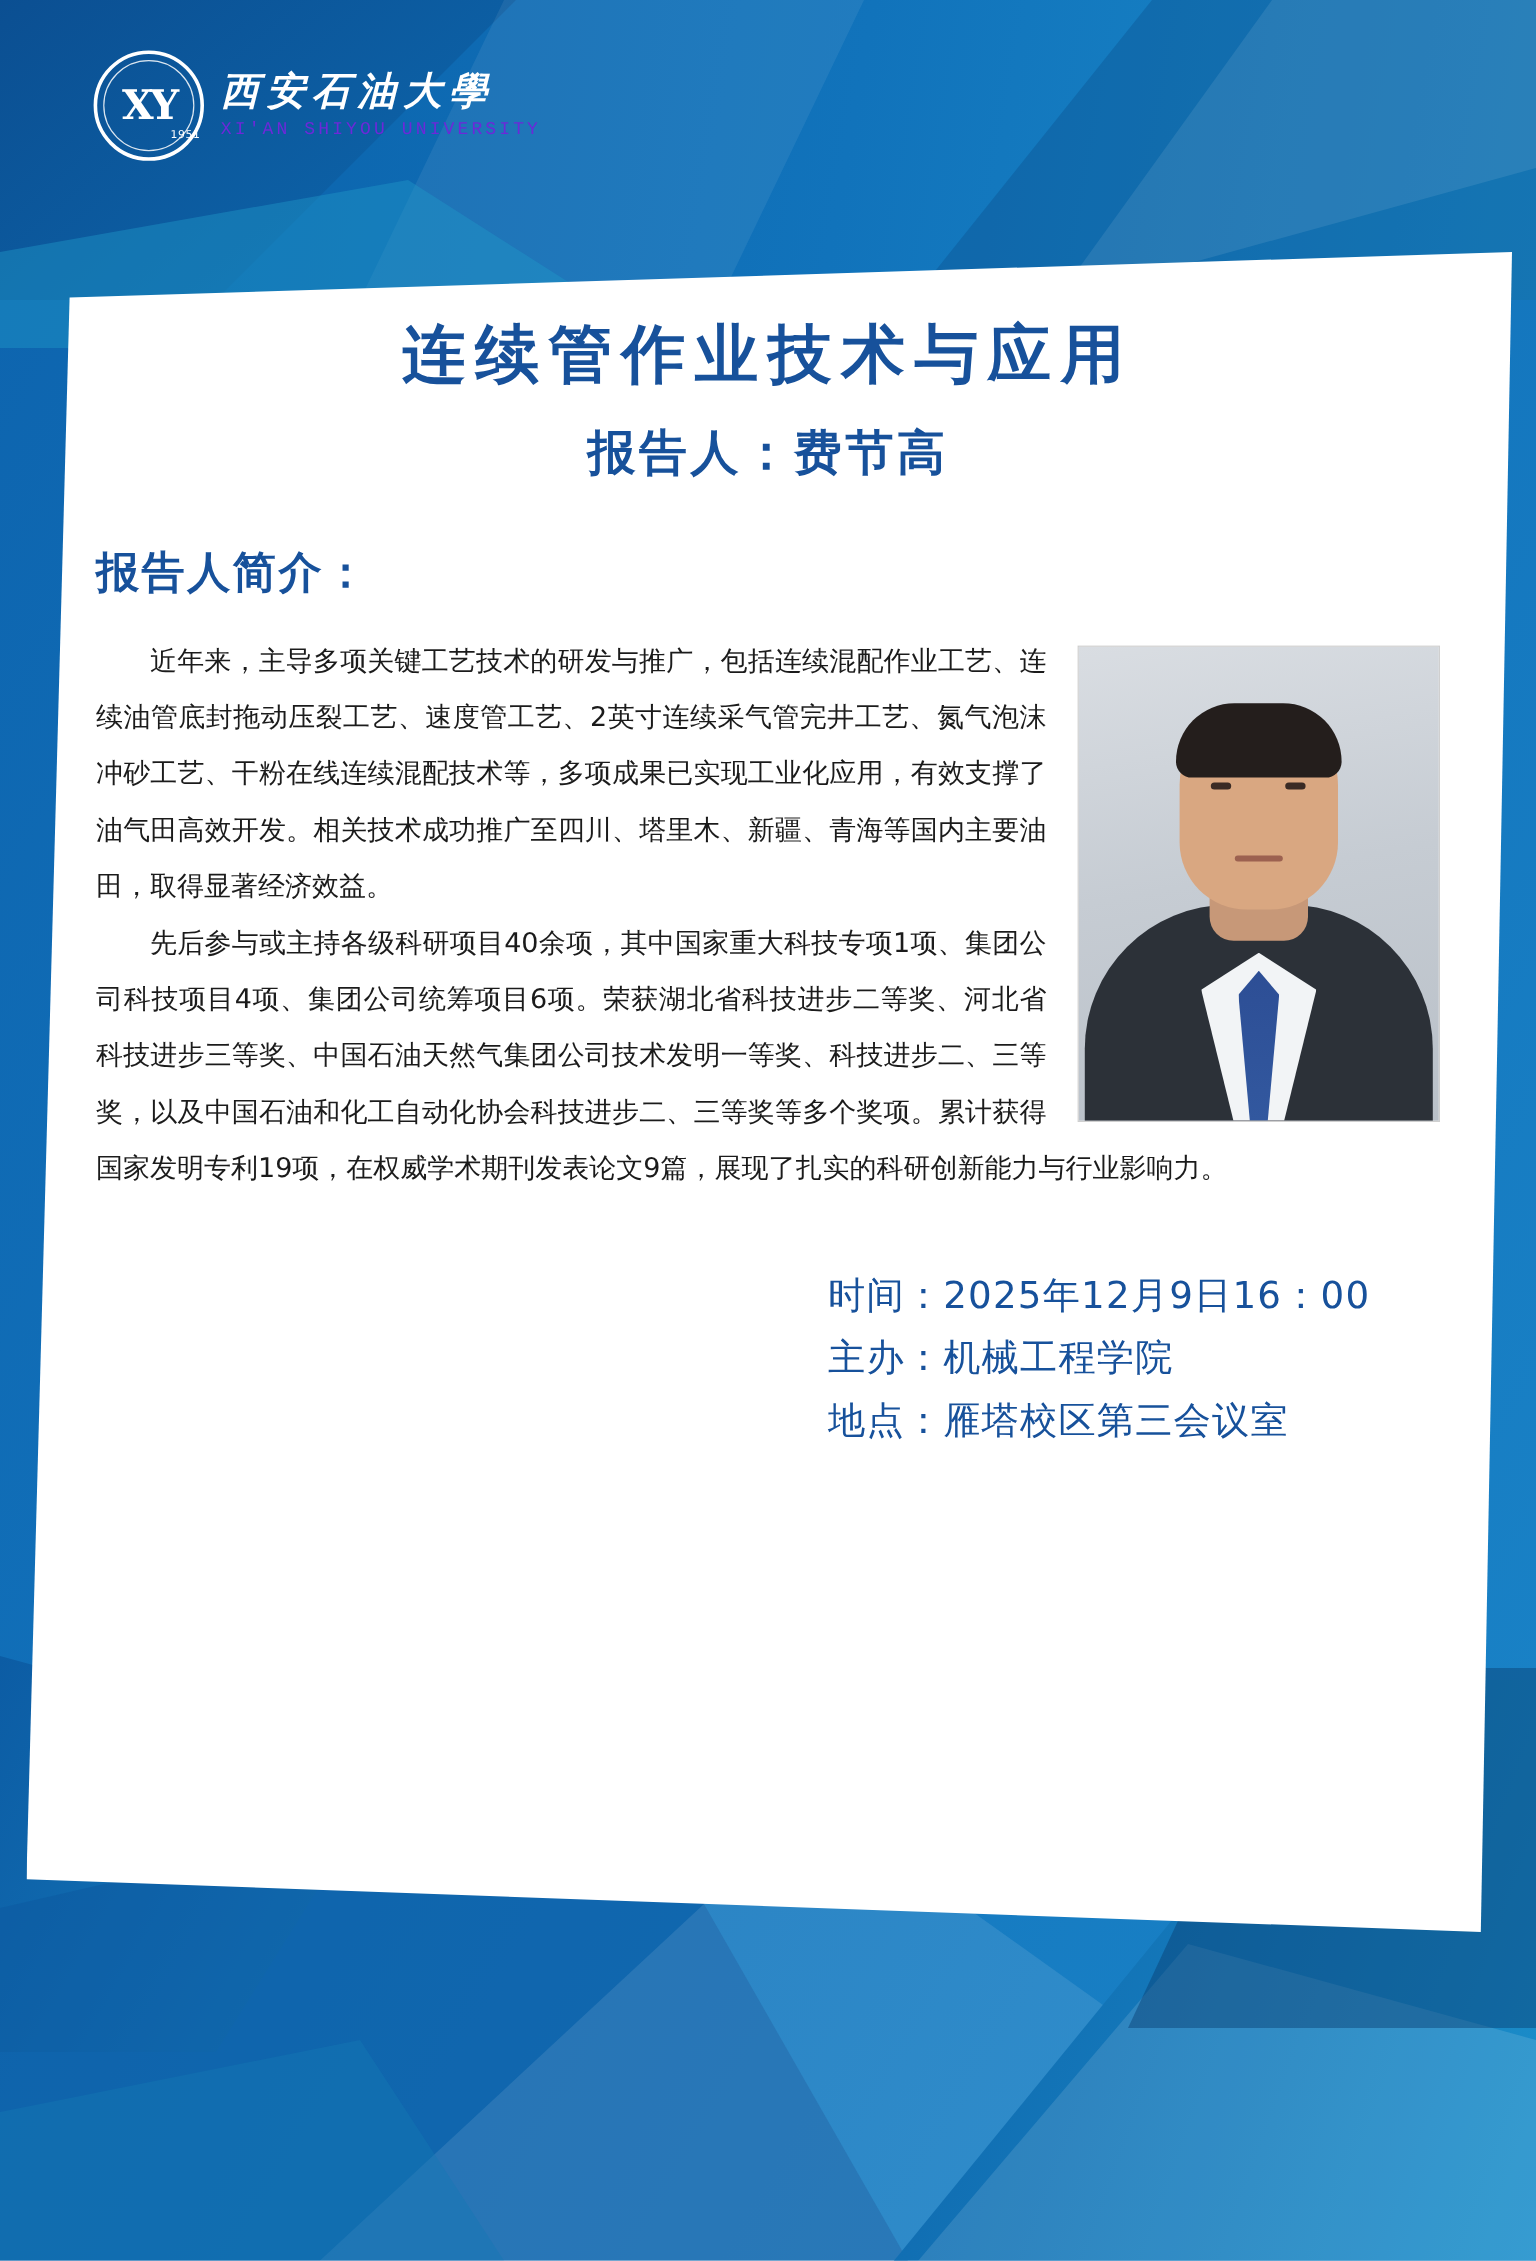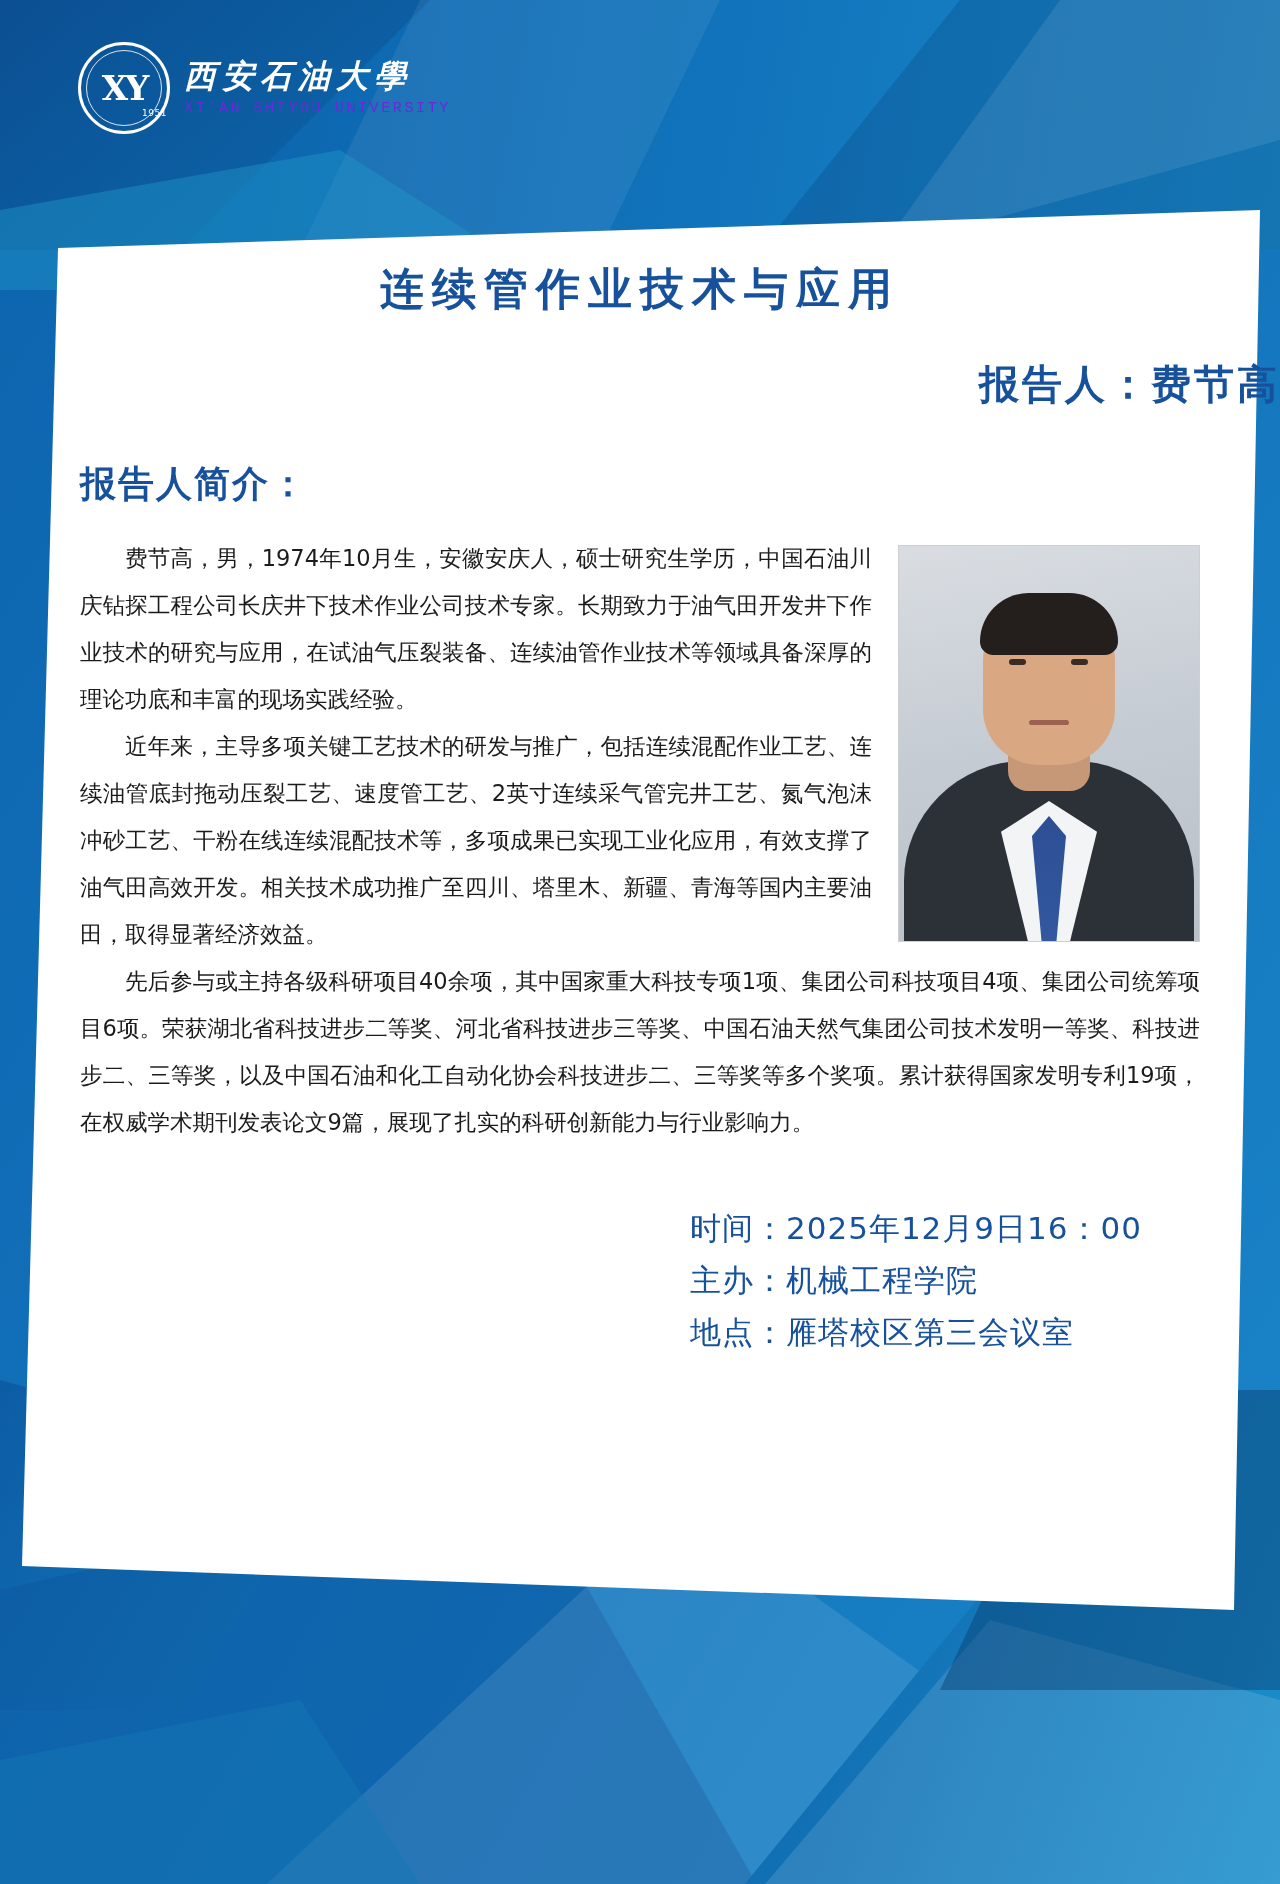--- a/index.html
+++ b/index.html
@@ -183,33 +183,33 @@
   .content {
     position: absolute;
     left: 0;
     top: 210px;
     width: 1280px;
   }
 
   .title {
     text-align: center;
     color: #17519b;
-    font-size: 44px;
+    font-size: 53px;
     font-weight: bold;
     letter-spacing: 8px;
     margin-top: 50px;
     font-family: "DejaVu Sans", sans-serif;
   }
   .speaker {
-    text-align: right;
+    text-align: center;
     color: #17519b;
     font-size: 40px;
     font-weight: bold;
     letter-spacing: 3px;
-    margin-top: 38px;
+    margin-top: 18px;
   }
 
   .section-heading {
     color: #17519b;
     font-size: 36px;
     font-weight: bold;
     letter-spacing: 2px;
     margin: 48px 0 0 80px;
   }
 
@@ -379,21 +379,20 @@
         <div class="shirt"></div>
         <div class="tie"></div>
         <div class="neck"></div>
         <div class="head"></div>
         <div class="hair"></div>
         <div class="eye l"></div>
         <div class="eye r"></div>
         <div class="mouth"></div>
       </div>
 
-      <p>费节高，男，1974年10月生，安徽安庆人，硕士研究生学历，中国石油川庆钻探工程公司长庆井下技术作业公司技术专家。长期致力于油气田开发井下作业技术的研究与应用，在试油气压裂装备、连续油管作业技术等领域具备深厚的理论功底和丰富的现场实践经验。</p>
       <p>近年来，主导多项关键工艺技术的研发与推广，包括连续混配作业工艺、连续油管底封拖动压裂工艺、速度管工艺、2英寸连续采气管完井工艺、氮气泡沫冲砂工艺、干粉在线连续混配技术等，多项成果已实现工业化应用，有效支撑了油气田高效开发。相关技术成功推广至四川、塔里木、新疆、青海等国内主要油田，取得显著经济效益。</p>
       <p>先后参与或主持各级科研项目40余项，其中国家重大科技专项1项、集团公司科技项目4项、集团公司统筹项目6项。荣获湖北省科技进步二等奖、河北省科技进步三等奖、中国石油天然气集团公司技术发明一等奖、科技进步二、三等奖，以及中国石油和化工自动化协会科技进步二、三等奖等多个奖项。累计获得国家发明专利19项，在权威学术期刊发表论文9篇，展现了扎实的科研创新能力与行业影响力。</p>
     </div>
 
     <div class="footer-info">
       <div>时间：2025年12月9日16：00</div>
       <div>主办：机械工程学院</div>
       <div>地点：雁塔校区第三会议室</div>
     </div>
 

